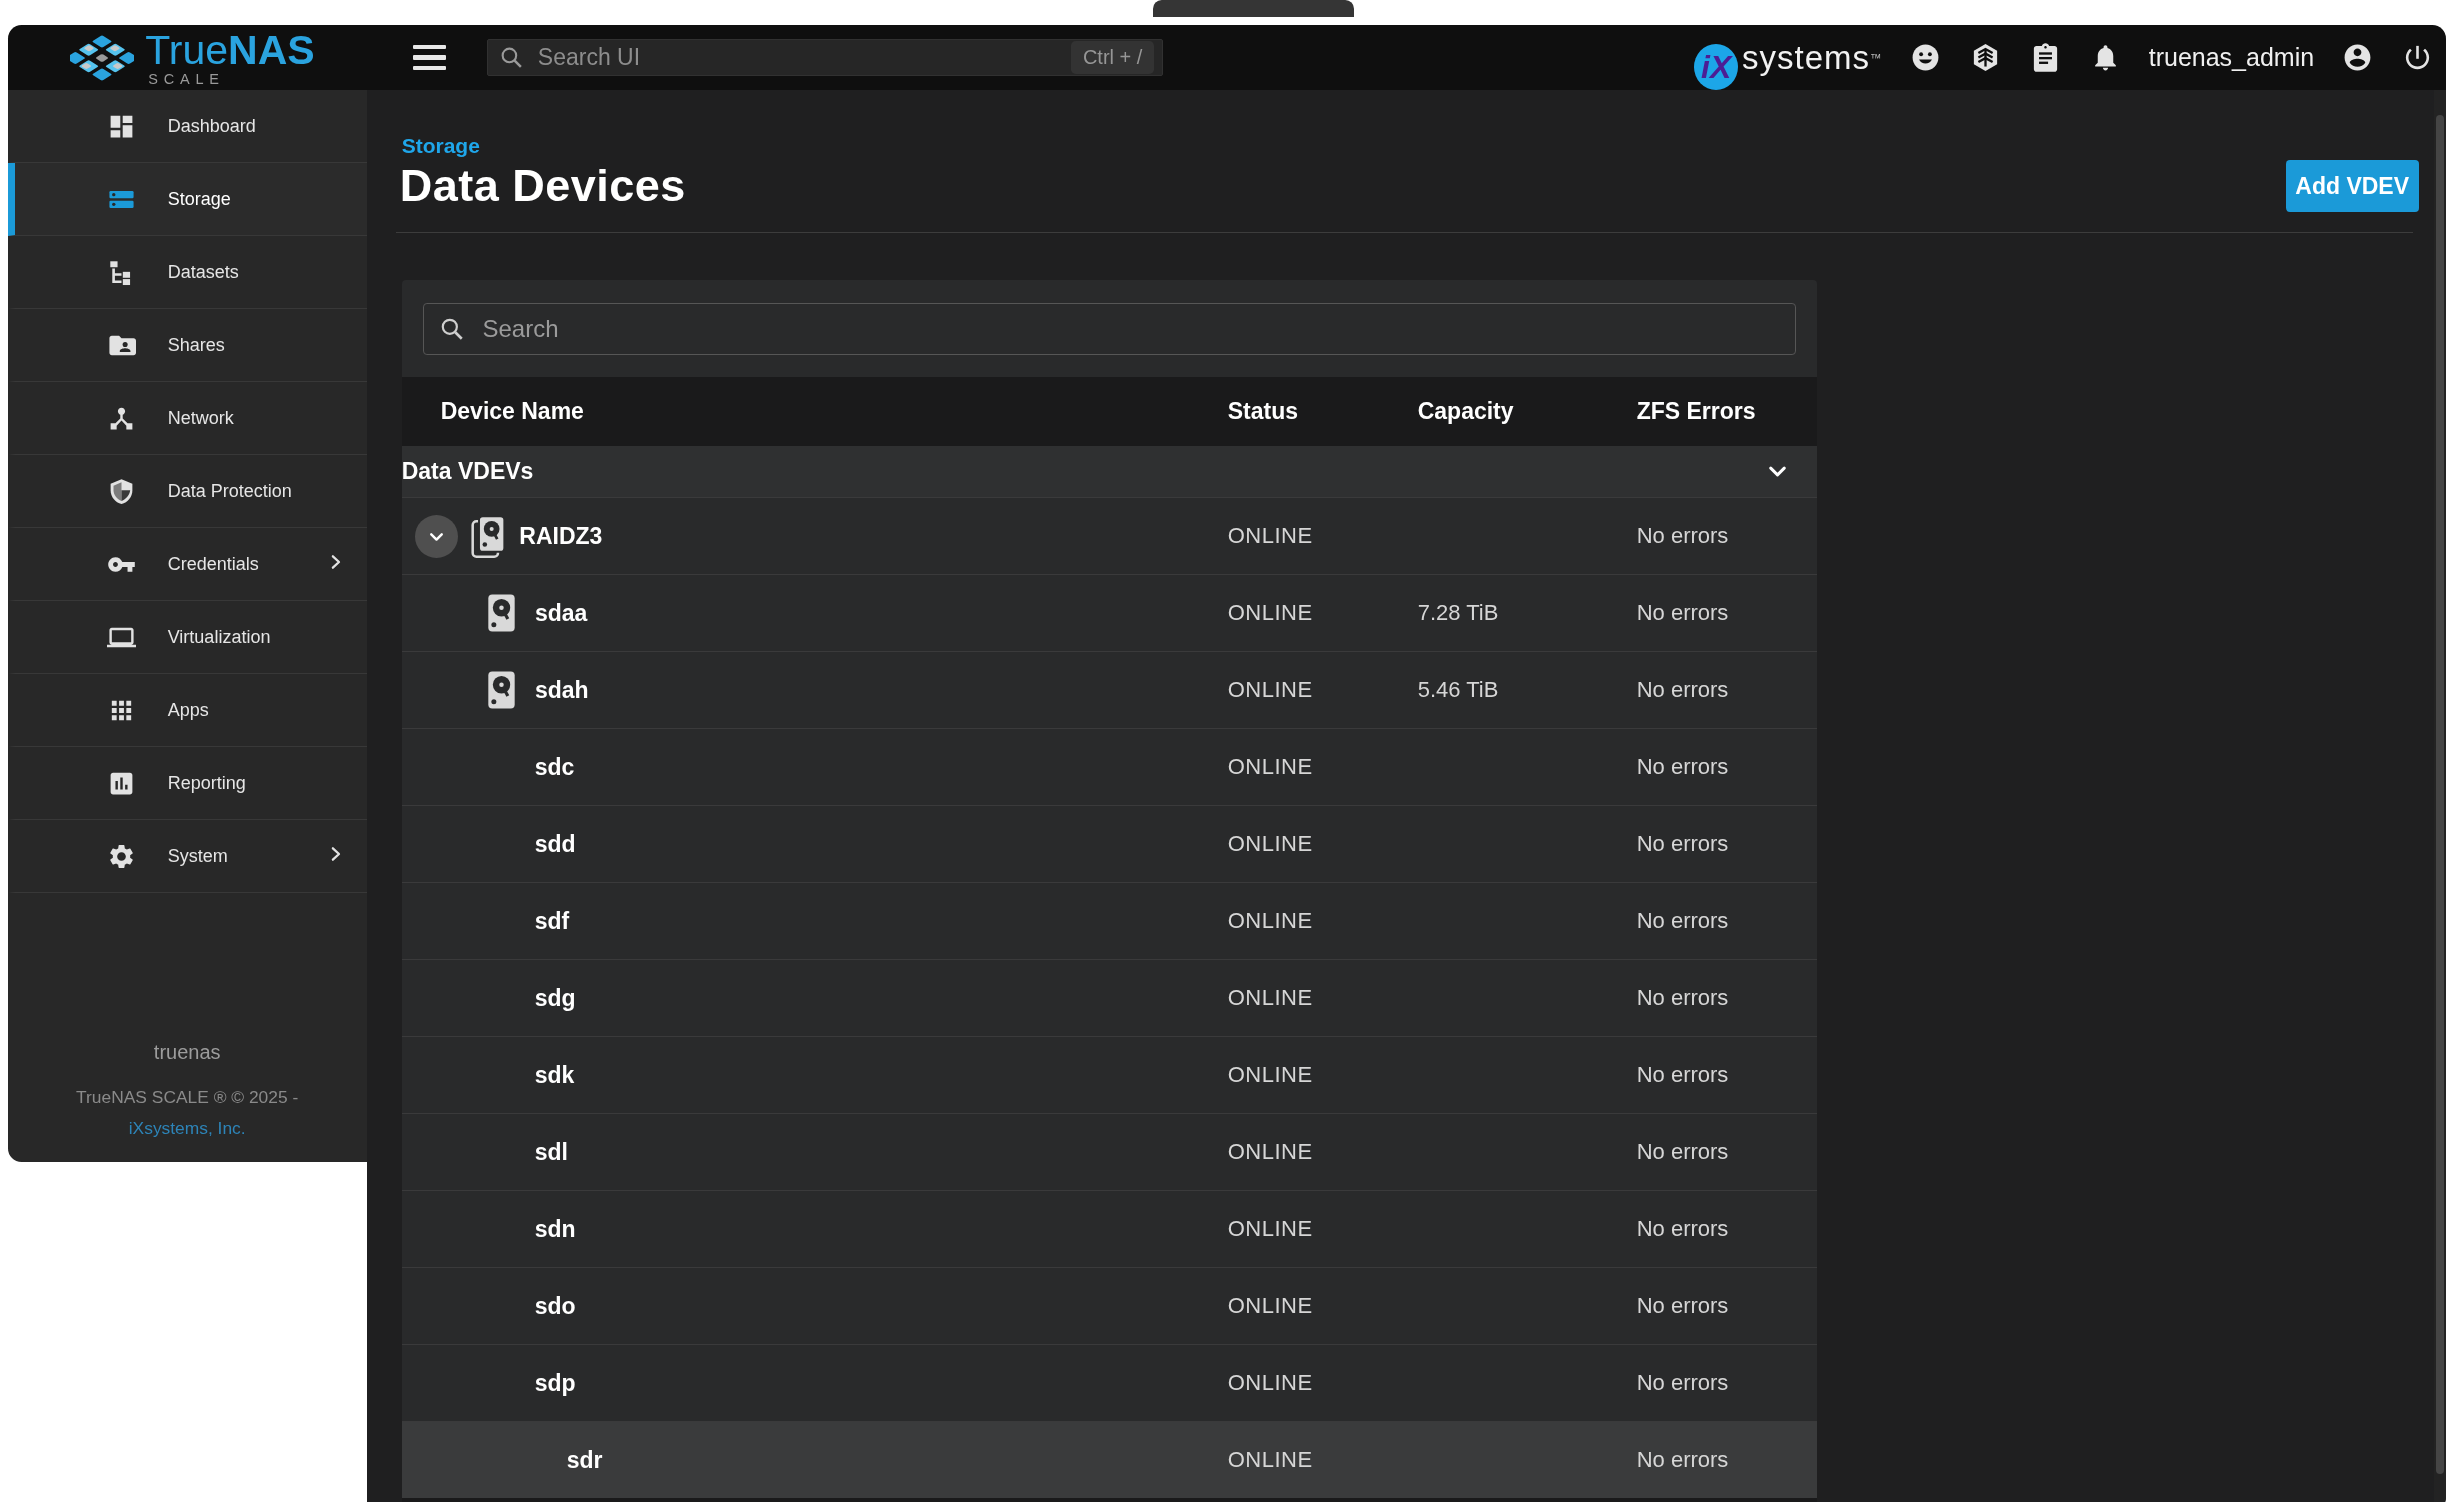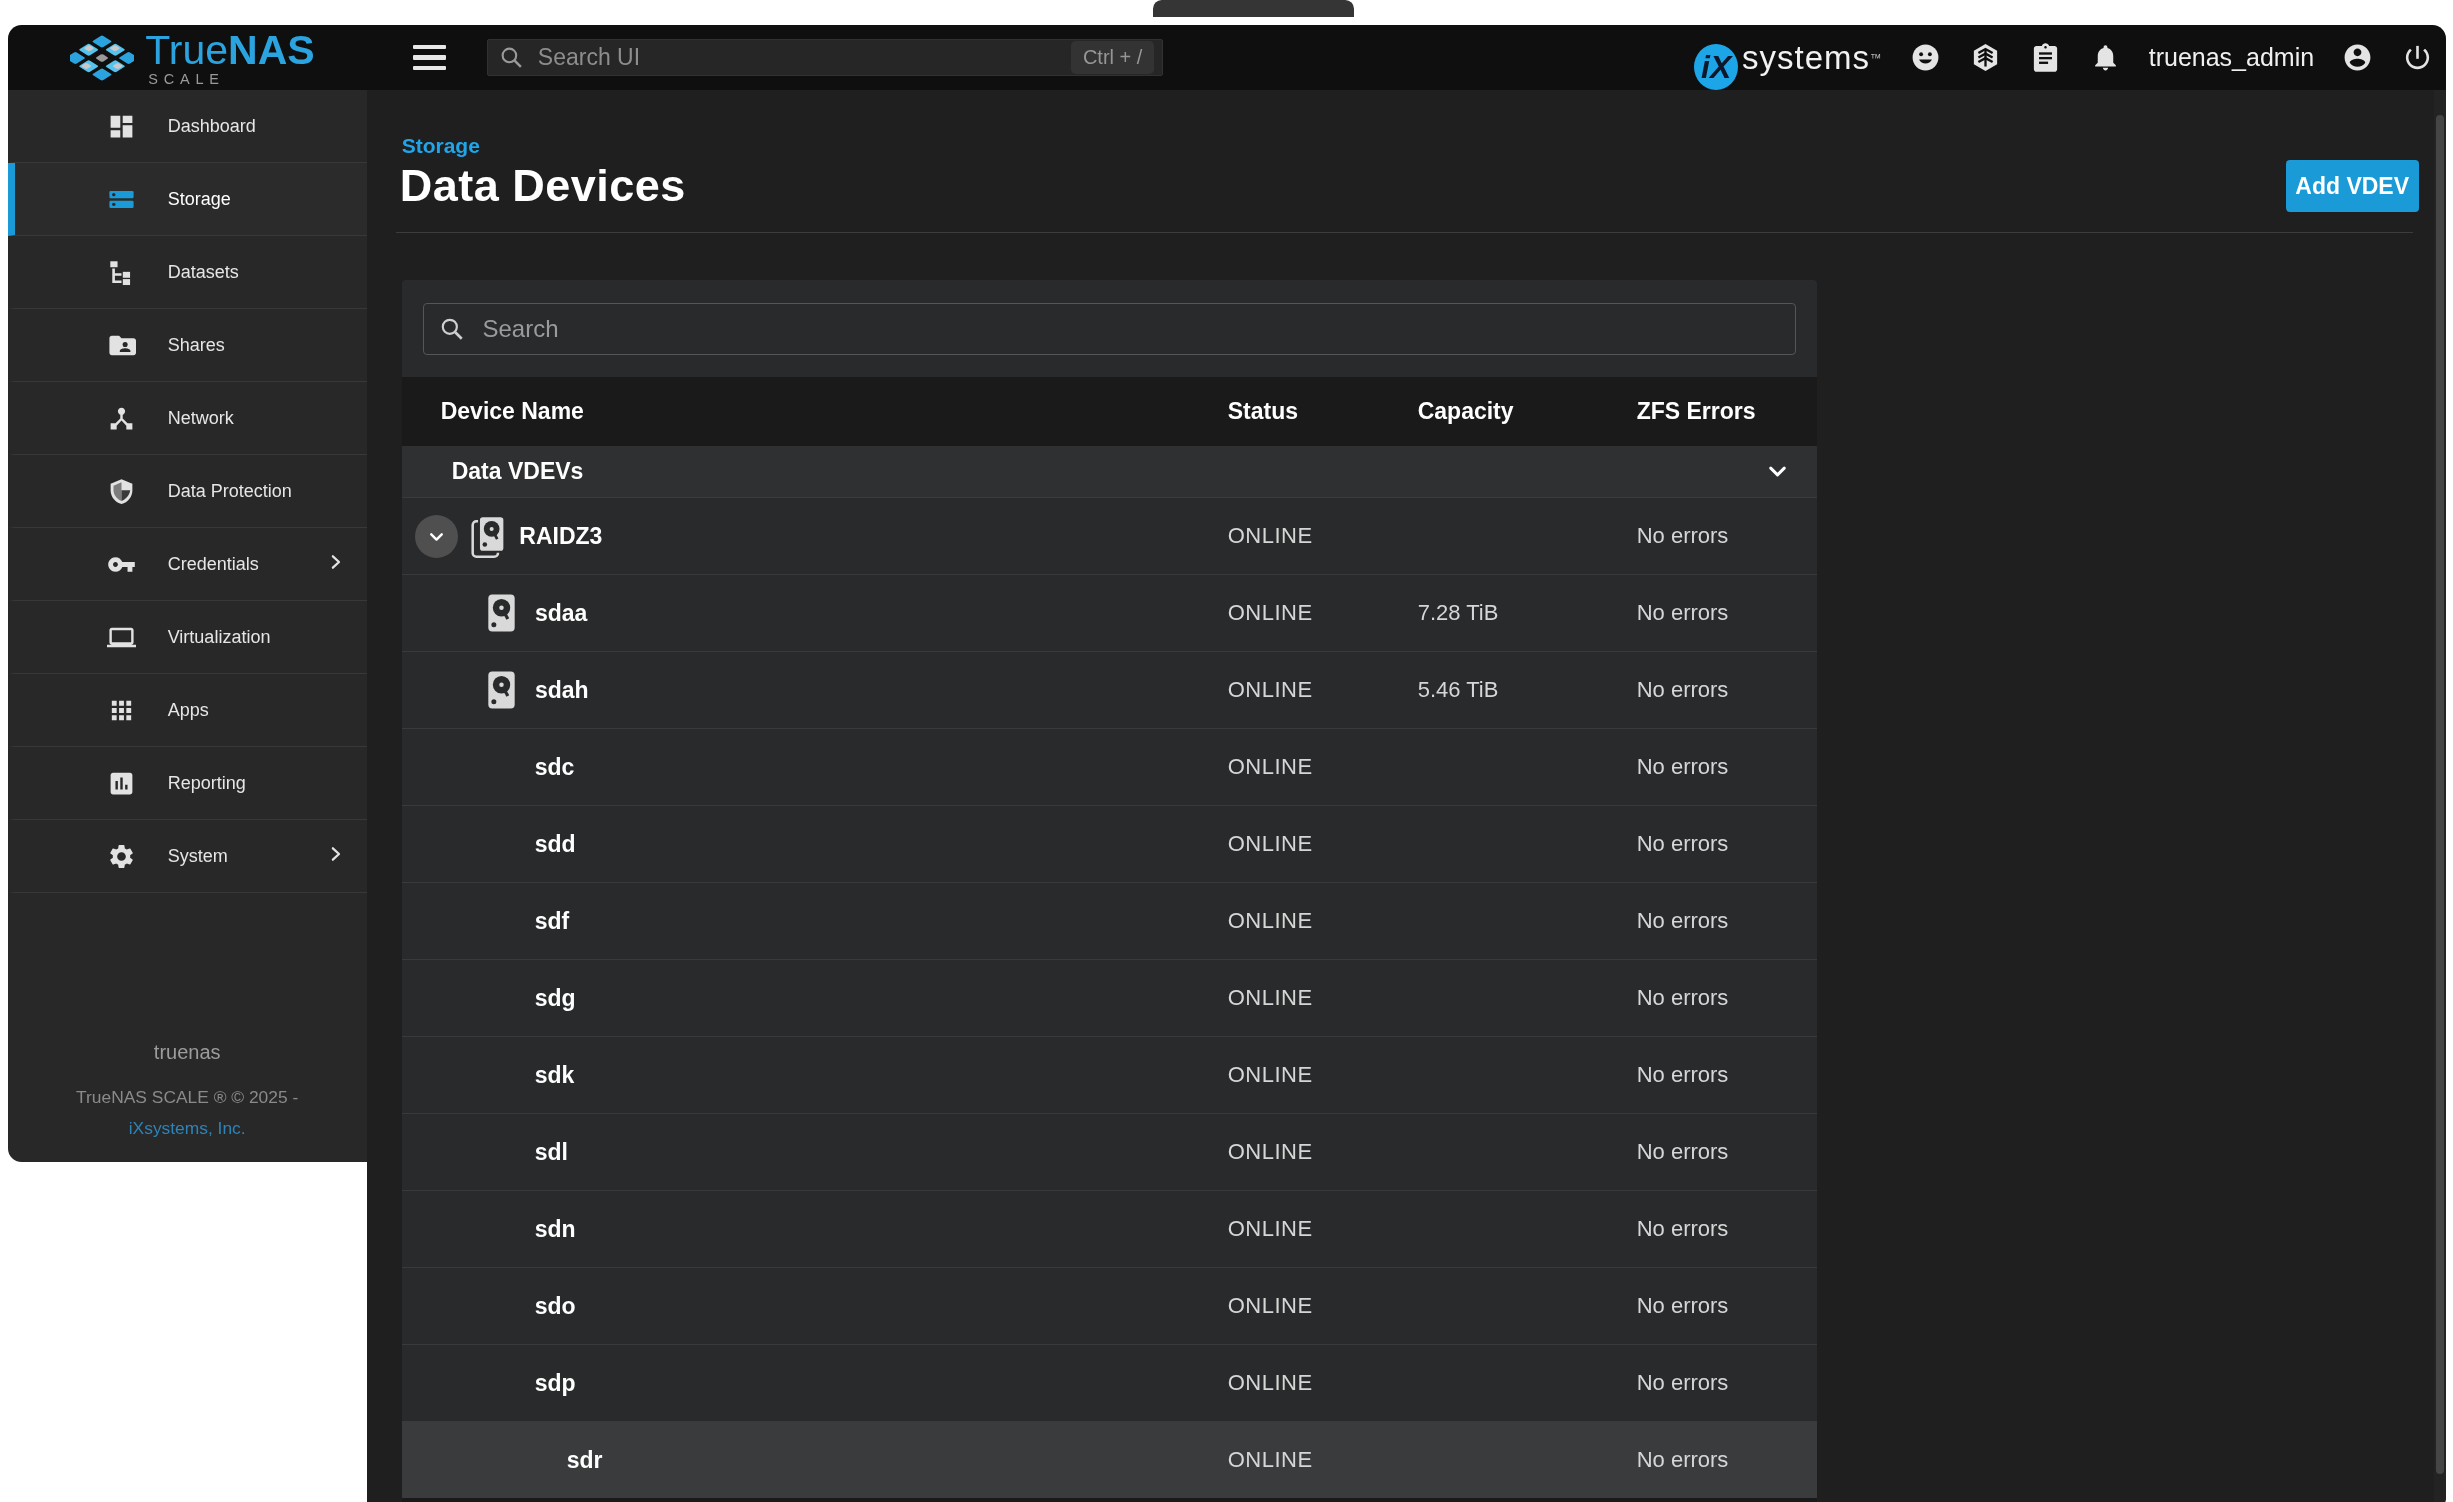--- a/index.html
+++ b/index.html
@@ -18,21 +18,21 @@
   .wordmark-sub{font-size:14.5px;letter-spacing:5.8px;color:#9a9a9a;margin-top:0px;margin-left:2.9px;}
   .hamburger{margin-left:98px;width:33px;height:25px;display:flex;flex-direction:column;justify-content:space-between;background:none;border:none;cursor:pointer;padding:0;}
   .hamburger span{display:block;height:4.3px;background:#e8e8e8;border-radius:1px;}
   .topsearch{margin-left:41px;width:676px;height:37px;background:#262626;border:1px solid #313131;border-radius:2px;display:flex;align-items:center;padding:0 7.7px 0 11.6px;box-sizing:border-box;}
   .topsearch .mag{flex:0 0 auto;}
   .topsearch input{flex:1;background:transparent;border:none;outline:none;color:#cfcfcf;font-size:23px;margin-left:11.6px;font-family:"Liberation Sans",sans-serif;}
   .topsearch input::placeholder{color:#8d8d8d;}
   .kbd-chip{background:#333333;color:#969696;font-size:20px;border-radius:4.8px;padding:4.8px 11.6px;white-space:nowrap;}
   .topbar-right{margin-left:auto;display:flex;align-items:center;gap:27px;margin-right:11.6px;}
   .ix-logo{display:flex;align-items:center;}
-  .ix-circle{width:44px;height:46px;border-radius:50%;background:var(--ix-blue);color:#0f172a;font-size:32px;font-weight:700;font-style:italic;display:flex;align-items:center;justify-content:center;margin-top:19px;}
+  .ix-circle{width:44px;height:46px;border-radius:50%;background:var(--ix-blue);color:#4c1d95;font-size:32px;font-weight:700;font-style:italic;display:flex;align-items:center;justify-content:center;margin-top:19px;}
   .ix-text{color:#f2f2f2;font-size:33px;margin-left:3.9px;font-weight:400;letter-spacing:1px;}
   .ix-tm{color:#bbb;font-size:11.6px;vertical-align:top;}
   .tb-icon{width:33px;height:33px;background:none;border:none;padding:0;cursor:pointer;display:flex;align-items:center;justify-content:center;}
   .tb-icon svg{width:31px;height:31px;}
   .username{color:#f0f0f0;font-size:25px;}
 
   
   .sidebar{position:absolute;left:0;top:65px;width:359px;height:1072px;background:#282828;border-radius:0 0 0 13.5px;}
   .side-nav{display:flex;flex-direction:column;}
   .side-item{height:72px;display:flex;align-items:center;border-bottom:1px solid #383838;border-left:7.7px solid transparent;cursor:pointer;position:relative;}
@@ -58,21 +58,21 @@
   .card-search{height:97px;display:flex;align-items:center;}
   .card-search-box{margin:0 21px;flex:1;height:50px;border:1px solid #565656;border-radius:3.9px;display:flex;align-items:center;padding-left:15.4px;}
   .card-search-box input{flex:1;background:transparent;border:none;outline:none;color:#d6d6d6;font-size:24px;margin-left:15.4px;font-family:"Liberation Sans",sans-serif;}
   .card-search-box input::placeholder{color:#9b9b9b;}
 
   .trow,.thead{display:grid;grid-template-columns:minmax(0,1fr) 182px 211px 119px 53px;align-items:center;gap:8px;}
   .thead{height:69px;background:#1a1a1b;color:#fff;font-weight:700;font-size:23px;}
   .thead .c-name{padding-left:39px;}
   .trow{height:76px;border-top:1px solid #3a3a3b;color:#d6d6d6;font-size:22px;}
   .trow.row-group{height:51px;background:#2f3031;border-top:none;font-weight:700;color:#fff;font-size:23px;}
-  .trow.row-group .c-name{padding-left:50px;}
+  .trow.row-group .c-name{}
   .trow.hovered{background:#3a3b3c;padding-left:32px;}
   .c-name{display:flex;align-items:center;}
   .row-name{color:#ffffff;font-weight:700;font-size:23px;}
   .trow.row-vdev .c-name{padding-left:13.5px;}
   .trow.row-disk .c-name{padding-left:85px;}
   .trow.row-plain .c-name{padding-left:133px;}
   .expand-btn{width:43px;height:43px;border-radius:50%;background:#4f4f4f;border:none;display:flex;align-items:center;justify-content:center;cursor:pointer;flex:0 0 auto;}
   .row-icon{display:flex;align-items:center;justify-content:center;flex:0 0 auto;}
   .trow.row-vdev .row-icon{margin-left:12.6px;margin-right:13.5px;}
   .trow.row-disk .row-icon{margin-right:19.3px;}

